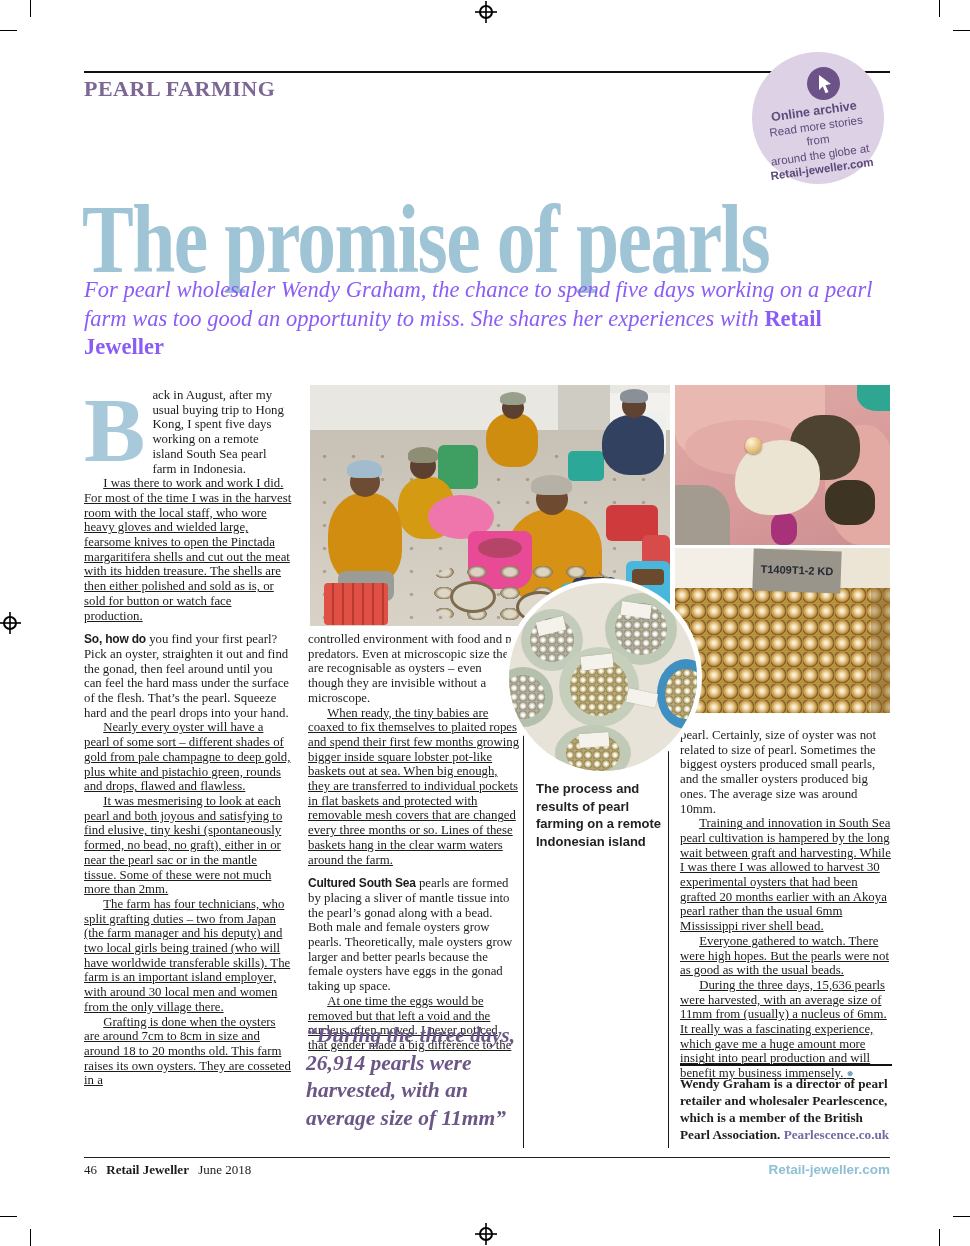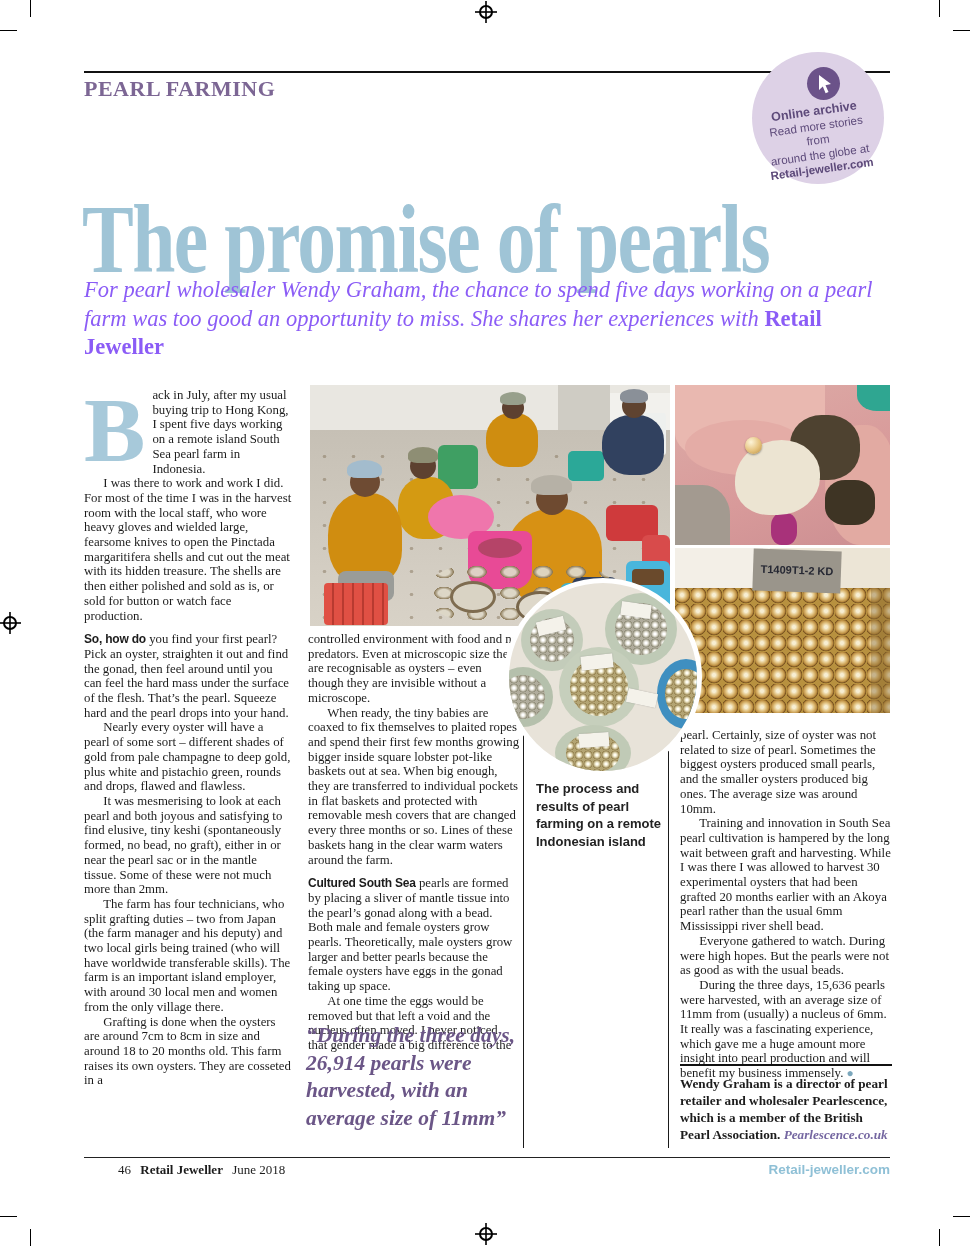--- a/index.html
+++ b/index.html
@@ -30,21 +30,21 @@
   .headline{position:absolute;left:82px;top:194px;font-weight:bold;color:#9fc4d6;
             font-size:97px;line-height:92px;letter-spacing:-2px;white-space:nowrap;
             transform:scaleX(.80);transform-origin:left top;}
   .standfirst{position:absolute;left:84px;top:276px;width:808px;font-style:italic;
               font-size:22.5px;line-height:28.5px;color:#8b5cf6;}
   .sf-brand{font-style:normal;font-weight:bold;}
 
   
   .col{position:absolute;font-size:12.8px;line-height:14.7px;text-align:left;}
   .col p{margin:0;}
-  .col p.ind{text-indent:1.5em;}
+  .col p.ind{text-indent:1.5em;text-decoration:underline;}
   .col p.lead{margin-top:9px;}
   .lead-in{font-family:"Liberation Sans",sans-serif;font-weight:bold;font-size:12px;
            letter-spacing:-.2px;}
   #col1{left:84px;top:388px;width:208px;}
   #col2{left:308px;top:632px;width:212px;}
   #col4{left:680px;top:728px;width:212px;}
   .dropcap{float:left;font-weight:bold;color:#a7c9da;font-size:92px;line-height:72px;
            padding:6px 7px 0 0;}
   .end-dot{color:#7ba7bc;font-size:12px;}
 
@@ -54,25 +54,25 @@
 
   
   .caption{position:absolute;left:536px;top:780px;width:130px;
            font-family:"Liberation Sans",sans-serif;font-weight:bold;
            font-size:13px;line-height:17.5px;color:#222;}
   .vrule{position:absolute;width:1px;background:#1a1a1a;}
 
   
   .bio{position:absolute;left:680px;top:1064px;width:212px;border-top:2px solid #111;
        padding-top:9px;font-weight:bold;font-size:13.2px;line-height:17px;}
-  .bio-link{color:#7668a2;font-style:italic;}
+  .bio-link{color:#7668a2;}
 
   
   .footer-rule{position:absolute;left:84px;top:1157px;width:806px;height:1px;background:#222;}
-  .footer-left{position:absolute;left:84px;top:1162px;font-size:13px;color:#1c1c1c;margin-left:34px;}
+  .footer-left{position:absolute;left:84px;top:1162px;font-size:13px;color:#1c1c1c;}
   .footer-left .fm{font-weight:bold;margin:0 6px;}
   .footer-right{position:absolute;right:80px;top:1162px;font-family:"Liberation Sans",sans-serif;
                 font-weight:bold;font-size:13.5px;color:#8fc0d6;}
 
   
   .photo{position:absolute;overflow:hidden;}
   .photo div{position:absolute;}
   #photo-main{left:310px;top:385px;width:360px;height:241px;background:#c6c0b5;}
   #photo-hand{left:675px;top:385px;width:215px;height:160px;
               background:linear-gradient(160deg,#c9b4a8 0%,#dba5a2 25%,#d89a9a 60%,#cc8f92 100%);}
@@ -239,21 +239,21 @@
     <div class="bowl" style="left:46px;top:142px;width:76px;height:56px;background:#c0cab6;"></div>
     <div class="bowl" style="left:148px;top:76px;width:58px;height:70px;background:#3f8fc0;"></div>
     <div class="slip" style="left:28px;top:36px;width:28px;height:14px;transform:rotate(-14deg);"></div>
     <div class="slip" style="left:112px;top:20px;width:30px;height:14px;transform:rotate(8deg);"></div>
     <div class="slip" style="left:72px;top:72px;width:32px;height:14px;transform:rotate(-6deg);"></div>
     <div class="slip" style="left:118px;top:108px;width:30px;height:14px;transform:rotate(12deg);"></div>
     <div class="slip" style="left:70px;top:150px;width:30px;height:14px;transform:rotate(-4deg);"></div>
   </div>
 
   <div class="col" id="col1">
-    <p><span class="dropcap">B</span><span>ack in July, after my usual buying trip to Hong Kong, I spent five days working on a remote island South Sea pearl farm in Indonesia.</span></p>
+    <p><span class="dropcap">B</span><span>ack in August, after my usual buying trip to Hong Kong, I spent five days working on a remote island South Sea pearl farm in Indonesia.</span></p>
     <p class="ind">I was there to work and work I did. For most of the time I was in the harvest room with the local staff, who wore heavy gloves and wielded large, fearsome knives to open the Pinctada margaritifera shells and cut out the meat with its hidden treasure. The shells are then either polished and sold as is, or sold for button or watch face production.</p>
     <p class="lead"><span class="lead-in">So, how do</span> <span>you find your first pearl? Pick an oyster, straighten it out and find the gonad, then feel around until you can feel the hard mass under the surface of the flesh. That’s the pearl. Squeeze hard and the pearl drops into your hand.</span></p>
     <p class="ind">Nearly every oyster will have a pearl of some sort – different shades of gold from pale champagne to deep gold, plus white and pistachio green, rounds and drops, flawed and flawless.</p>
     <p class="ind">It was mesmerising to look at each pearl and both joyous and satisfying to find elusive, tiny keshi (spontaneously formed, no bead, no graft), either in or near the pearl sac or in the mantle tissue. Some of these were not much more than 2mm.</p>
     <p class="ind">The farm has four technicians, who split grafting duties – two from Japan (the farm manager and his deputy) and two local girls being trained (who will have worldwide transferable skills). The farm is an important island employer, with around 30 local men and women from the only village there.</p>
     <p class="ind">Grafting is done when the oysters are around 7cm to 8cm in size and around 18 to 20 months old. This farm raises its own oysters. They are cosseted in a</p>
   </div>
 
   <div class="col" id="col2">
     <p>controlled environment with food and no predators. Even at microscopic size they are recognisable as oysters – even though they are invisible without a microscope.</p>
@@ -264,21 +264,21 @@
 
   <div class="quote">“During the three days, 26,914 pearls were harvested, with an average size of 11mm”</div>
 
   <div class="vrule" style="left:523px;top:718px;height:430px;"></div>
   <div class="vrule" style="left:668px;top:718px;height:430px;"></div>
   <div class="caption">The process and results of pearl farming on a remote Indonesian island</div>
 
   <div class="col" id="col4">
     <p>pearl. Certainly, size of oyster was not related to size of pearl. Sometimes the biggest oysters produced small pearls, and the smaller oysters produced big ones. The average size was around 10mm.</p>
     <p class="ind">Training and innovation in South Sea pearl cultivation is hampered by the long wait between graft and harvesting. While I was there I was allowed to harvest 30 experimental oysters that had been grafted 20 months earlier with an Akoya pearl rather than the usual 6mm Mississippi river shell bead.</p>
-    <p class="ind">Everyone gathered to watch. During were high hopes. But the pearls were not as good as with the usual beads.</p>
+    <p class="ind">Everyone gathered to watch. There were high hopes. But the pearls were not as good as with the usual beads.</p>
     <p class="ind"><span>During the three days, 15,636 pearls were harvested, with an average size of 11mm from (usually) a nucleus of 6mm. It really was a fascinating experience, which gave me a huge amount more insight into pearl production and will benefit my business immensely.</span> <span class="end-dot">●</span></p>
   </div>
 
   <div class="bio">
     <span>Wendy Graham is a director of pearl retailer and wholesaler Pearlescence, which is a member of the British Pearl Association.</span>
     <span class="bio-link">Pearlescence.co.uk</span>
   </div>
 
   <div class="footer-rule"></div>
   <div class="footer-left">

